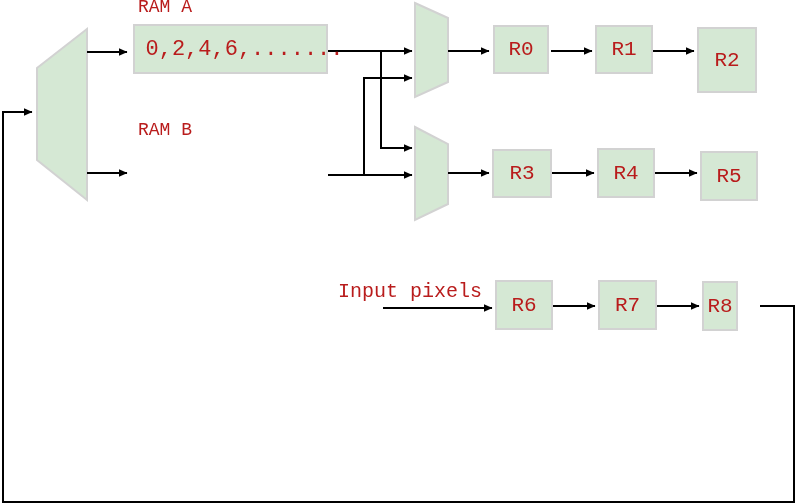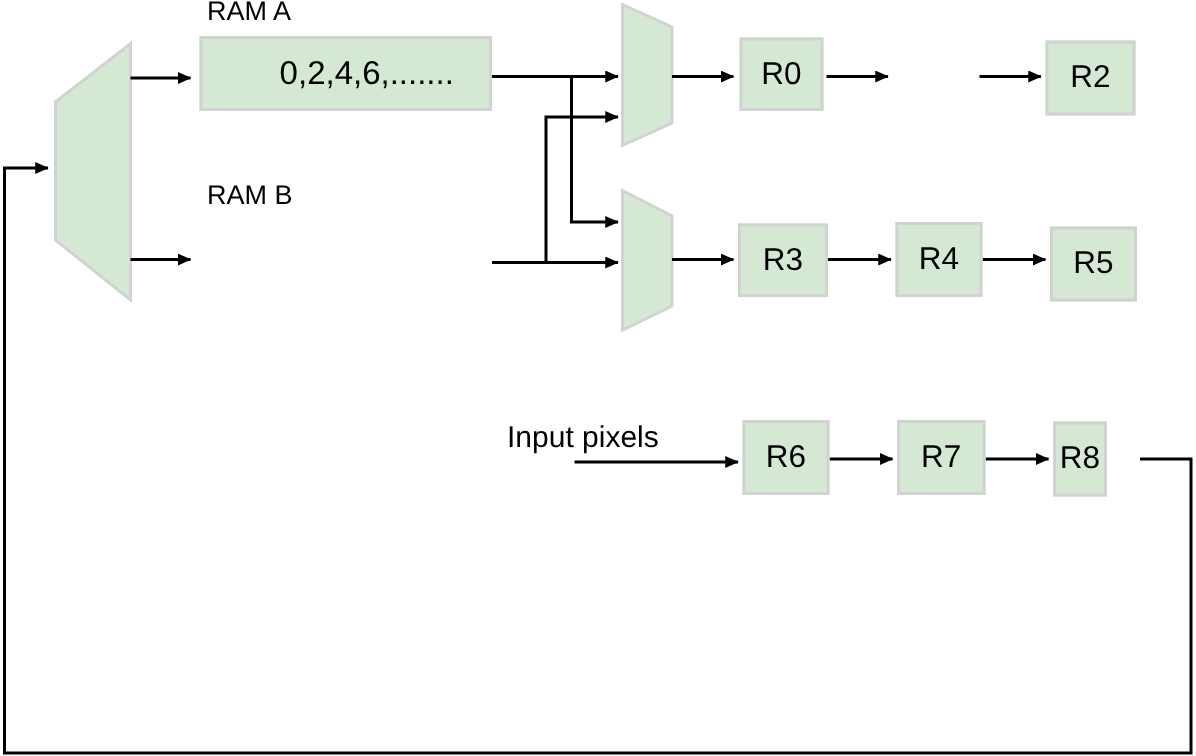--- a/index.html
+++ b/index.html
@@ -1,22 +1,22 @@
 <!DOCTYPE html>
 <html style="--block-fill: #d5e8d4; --block-border: #d2d2d2; --line: #000000;"><head>
 <meta charset="utf-8">
 <style>
   html, body { margin: 0; padding: 0; background: #ffffff; }
   .stage {
     position: relative;
     width: 797px;
     height: 504px;
     background: #ffffff;
-    font-family: Liberation Sans, sans-serif;
-    color: #000000;
+    font-family: Liberation Mono, monospace;
+    color: #b91c1c;
     overflow: hidden;
   }
   .stage svg {
     position: absolute;
     left: 0; top: 0;
     width: 797px; height: 504px;
   }
   .shape {
     fill: var(--block-fill, #d5e8d4);
     stroke: var(--block-border, #d2d2d2);
@@ -91,21 +91,24 @@
   <div class="lbl ram-title" style="left:138px; top:-3px;">RAM A</div>
   <div class="block ram" style="left:133px; top:24px; width:195px; height:50px;">
     <span>0,2,4,6,.......</span>
   </div>
 
   <div class="lbl ram-title" style="left:138px; top:120px;">RAM B</div>
 
   <div class="block reg" style="left:493px; top:25px; width:56px; height:49px;">
     <span>R0</span>
   </div>
-  <div class="block reg" style="left:697px; top:27px; width:60px; height:50px;">
+  <div class="block reg" style="left:595px; top:25px; width:58px; height:49px;">
+    <span>R1</span>
+  </div>
+  <div class="block reg" style="left:697px; top:27px; width:60px; height:66px;">
     <span>R2</span>
   </div>
 
   <div class="block reg" style="left:492px; top:149px; width:60px; height:49px;align-items:center;">
     <span>R3</span>
   </div>
   <div class="block reg" style="left:597px; top:148px; width:58px; height:50px;">
     <span>R4</span>
   </div>
   <div class="block reg" style="left:700px; top:151px; width:58px; height:50px;">

